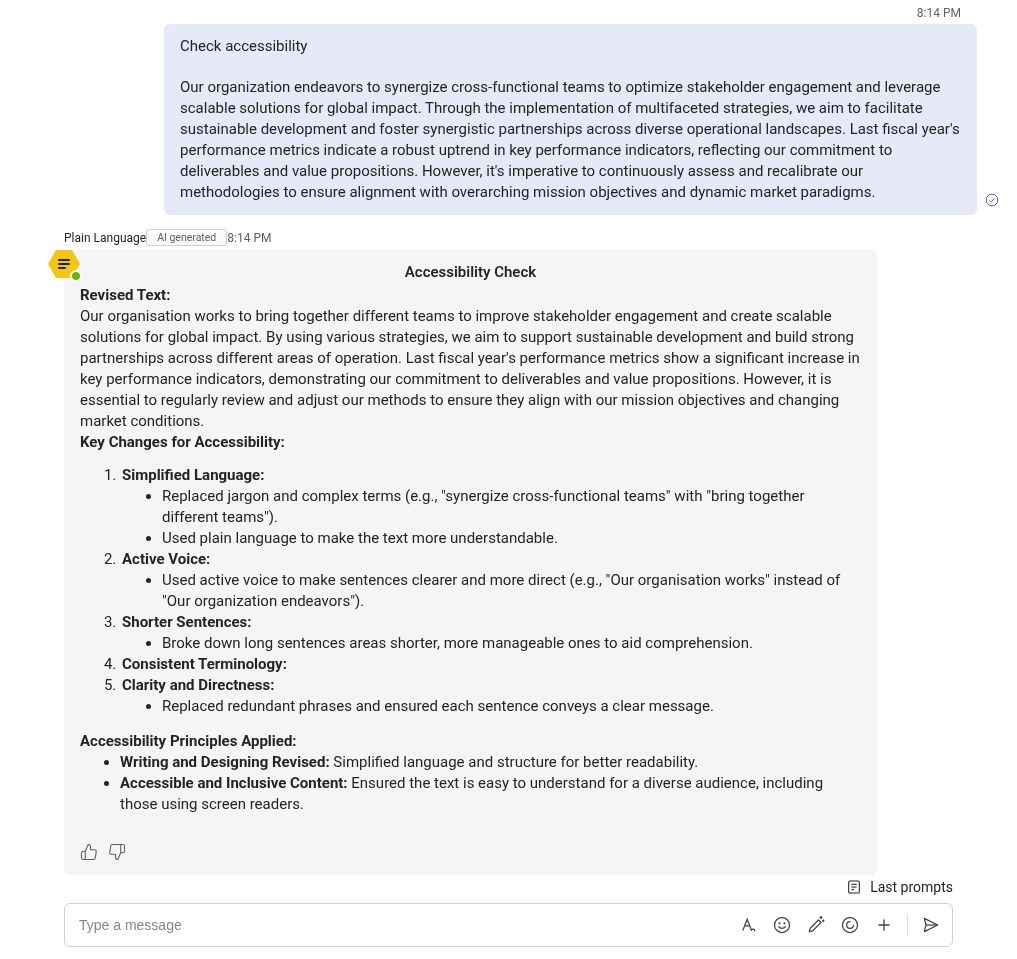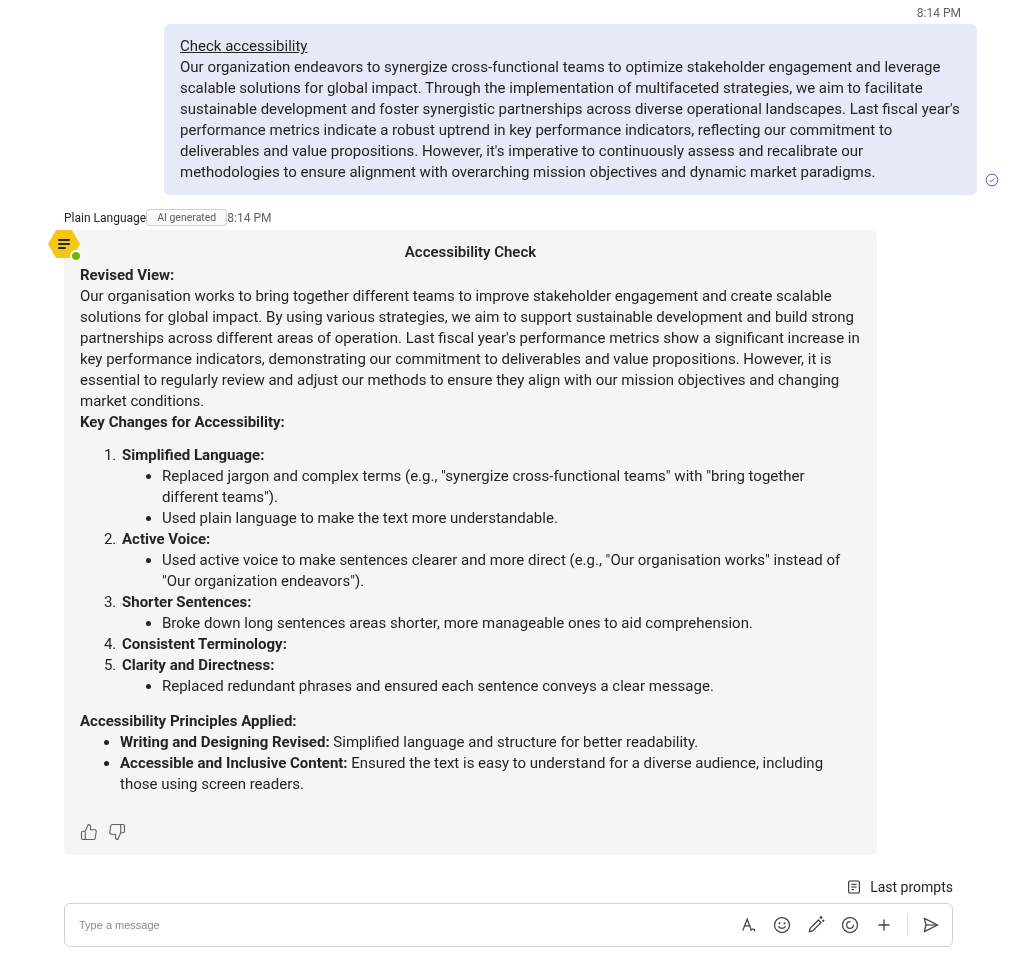--- a/index.html
+++ b/index.html
@@ -24,21 +24,21 @@
 .user-message {
   background: #e6e9f7;
   border-radius: 6px;
   padding: 12px 16px;
   margin: 4px 0 0 140px;
   line-height: 1.4;
   color: #242424;
   position: relative;
 }
 .user-message .title {
-  text-decoration: underline;
+  margin-bottom: 20px;
 }
 .read-check {
   position: absolute;
   right: -22px;
   bottom: 2px;
   color: #4f52b2;
   font-size: 14px;
 }
 .bot-header {
   display: flex;
@@ -190,21 +190,21 @@
   display: flex;
   align-items: center;
   padding: 0 6px 0 14px;
   height: 44px;
   background: #fff;
 }
 .compose input {
   flex: 1;
   border: none;
   outline: none;
-  font-size: 11px;
+  font-size: 14px;
   color: #b91c1c;
   background: transparent;
 }
 .compose input::placeholder { color: #8a8886; }
 .compose-icons {
   display: flex;
   align-items: center;
   gap: 4px;
 }
 .compose-icons button {
@@ -258,21 +258,21 @@
               <span></span>
               <span></span>
             </div>
         </div>
         <div class="avatar-status"></div>
       </div>
     </div>
 
     <div class="bot-bubble">
       <div class="section-title">Accessibility Check</div>
-      <div class="revised-label">Revised View:</div>
+      <div class="revised-label">Revised Text:</div>
       <div class="body-text">Our organisation works to bring together different teams to improve stakeholder engagement and create scalable solutions for global impact. By using various strategies, we aim to support sustainable development and build strong partnerships across different areas of operation. Last fiscal year's performance metrics show a significant increase in key performance indicators, demonstrating our commitment to deliverables and value propositions. However, it is essential to regularly review and adjust our methods to ensure they align with our mission objectives and changing market conditions.</div>
       <div class="key-changes">Key Changes for Accessibility:</div>
 
       <ol id="changes-ol">
           <li><span class="li-title">Simplified Language:</span><ul>
               <li>Replaced jargon and complex terms (e.g., "synergize cross-functional teams" with "bring together different teams").</li>
               <li>Used plain language to make the text more understandable.</li>
             </ul></li>
           <li><span class="li-title">Active Voice:</span><ul>
               <li>Used active voice to make sentences clearer and more direct (e.g., "Our organisation works" instead of "Our organization endeavors").</li>

